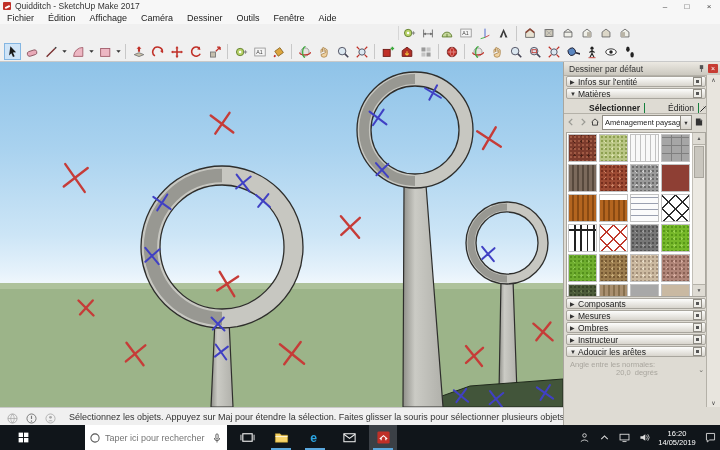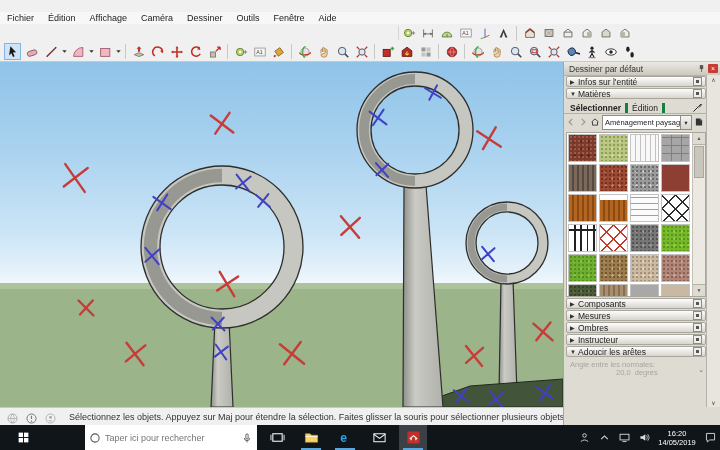--- a/index.html
+++ b/index.html
@@ -47,21 +47,21 @@
   .matcontent{position:relative;height:41px;margin:1px 14px 0 2px;}
   .matswatch{position:absolute;left:2px;top:1px;width:37px;height:37px;border:1px solid #8f8c84;}
   .matswatch .fold{position:absolute;right:0;bottom:0;width:0;height:0;border-left:7px solid rgba(0,0,0,0);border-bottom:7px solid #f6d9c4;}
   .matname{position:absolute;left:45px;top:3px;width:66px;height:11px;border:1px solid #8f8c84;
     background:#fff;font-size:8px;padding:0 2px;font-family:"Liberation Sans",sans-serif;}
   .maticons{position:absolute;right:0;top:2px;display:flex;flex-direction:column;gap:3px;}
   .maticons svg{width:11px;height:11px;}
   .mtri{position:absolute;right:1px;top:25px;width:0;height:0;
     border-left:18px solid rgba(0,0,0,0);border-bottom:13px solid #b9b9b3;}
   .tabsrow{height:13px;display:flex;align-items:flex-end;padding:0 2px;gap:0;border-bottom:1px solid #b4b1a8;margin-right:14px;}
-  .tab{font-size:8.5px;padding:0 4px;border-right:3px solid #15803d;}
+  .tab{font-size:8.5px;padding:0 4px;border-right:1px solid #15803d;margin-left:19px;}
   .tab.active{font-weight:bold;}
   .dropbtn{margin-left:auto;width:14px;height:12px;display:flex;align-items:center;justify-content:center;}
   .dropbtn svg{width:11px;height:11px;}
   .navrow{height:17px;display:flex;align-items:center;padding:0 2px;gap:2px;margin-right:14px;}
   .navrow svg{width:10px;height:10px;}
   .combo{flex:1;height:13px;background:#fff;border:1px solid #8f8c84;display:flex;align-items:center;
     font-size:7.5px;overflow:hidden;white-space:nowrap;}
   .combo .ct{flex:1;padding:0 2px;overflow:hidden;}
   .combo .ca{width:10px;height:100%;background:linear-gradient(#f4f4f2,#d8d5cd);border-left:1px solid #8f8c84;
     display:flex;align-items:center;justify-content:center;font-size:5.5px;color:#333;}
@@ -88,38 +88,47 @@
   .statusbar{position:absolute;left:0;top:407px;width:563px;height:18px;background:#f0f0f0;
     border-top:1px solid #c9c9c9;display:flex;align-items:center;overflow:hidden;}
   .sico{width:13px;height:13px;margin-left:6px;}
   .sico svg{width:13px;height:13px;}
   .sdiv{width:1px;height:12px;background:#c0c0c0;margin:0 6px;}
   .smsg{font-size:9px;color:#333;white-space:nowrap;}
   
   .taskbar{position:absolute;left:0;top:425px;width:720px;height:25px;background:#10151a;display:flex;align-items:center;}
   .startbtn{width:46px;height:25px;display:flex;align-items:center;justify-content:center;}
   .startbtn svg{width:13px;height:13px;}
-  .searchbox{width:172px;height:25px;background:#fff;display:flex;align-items:center;box-sizing:border-box;padding:0 4px;margin-left:39px;}
+  .searchbox{width:142px;height:25px;background:#fff;display:flex;align-items:center;box-sizing:border-box;padding:0 4px;margin-left:39px;}
   .searchbox svg{width:12px;height:12px;flex:none;}
   .searchtext{flex:1;font-size:9px;color:#555;border:0;outline:0;background:none;padding:0 4px;
     font-family:"Liberation Sans",sans-serif;min-width:0;}
   .tapp{width:28px;height:25px;display:flex;align-items:center;justify-content:center;position:relative;margin-left:6px;}
   .tapp svg{width:15px;height:15px;}
   .tapp.open:after{content:"";position:absolute;bottom:0;left:4px;right:4px;height:2px;background:#5aa7dd;}
   .tapp.activeapp{background:#3b4046;}
   .tray{margin-left:auto;display:flex;align-items:center;height:100%;}
   .tico{width:20px;height:25px;display:flex;align-items:center;justify-content:center;}
   .tico svg{width:13px;height:13px;}
   .clock{width:46px;text-align:center;color:#fff;font-size:7.5px;line-height:9px;}
 </style>
 </head>
 <body>
 
 <div class="screen">
 
+  <div class="titlebar">
+    <span class="su-logo"></span>
+    <span>Quidditch - SketchUp Make 2017</span>
+    <span class="wctrl">
+      <span class="wbtn">–</span>
+      <span class="wbtn">□</span>
+      <span class="wbtn">×</span>
+    </span>
+  </div>
 
   <div class="menubar">
       <span class="mi">Fichier</span>
       <span class="mi">Édition</span>
       <span class="mi">Affichage</span>
       <span class="mi">Caméra</span>
       <span class="mi">Dessiner</span>
       <span class="mi">Outils</span>
       <span class="mi">Fenêtre</span>
       <span class="mi">Aide</span>

